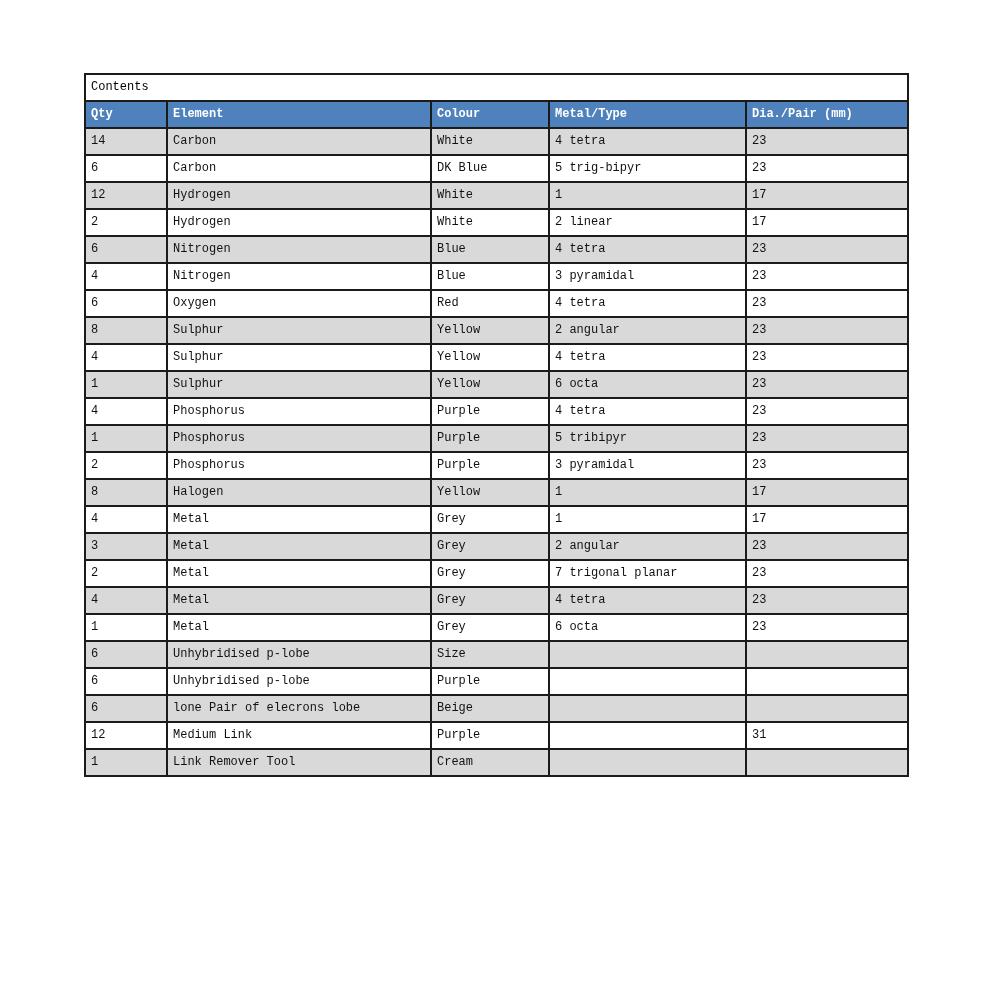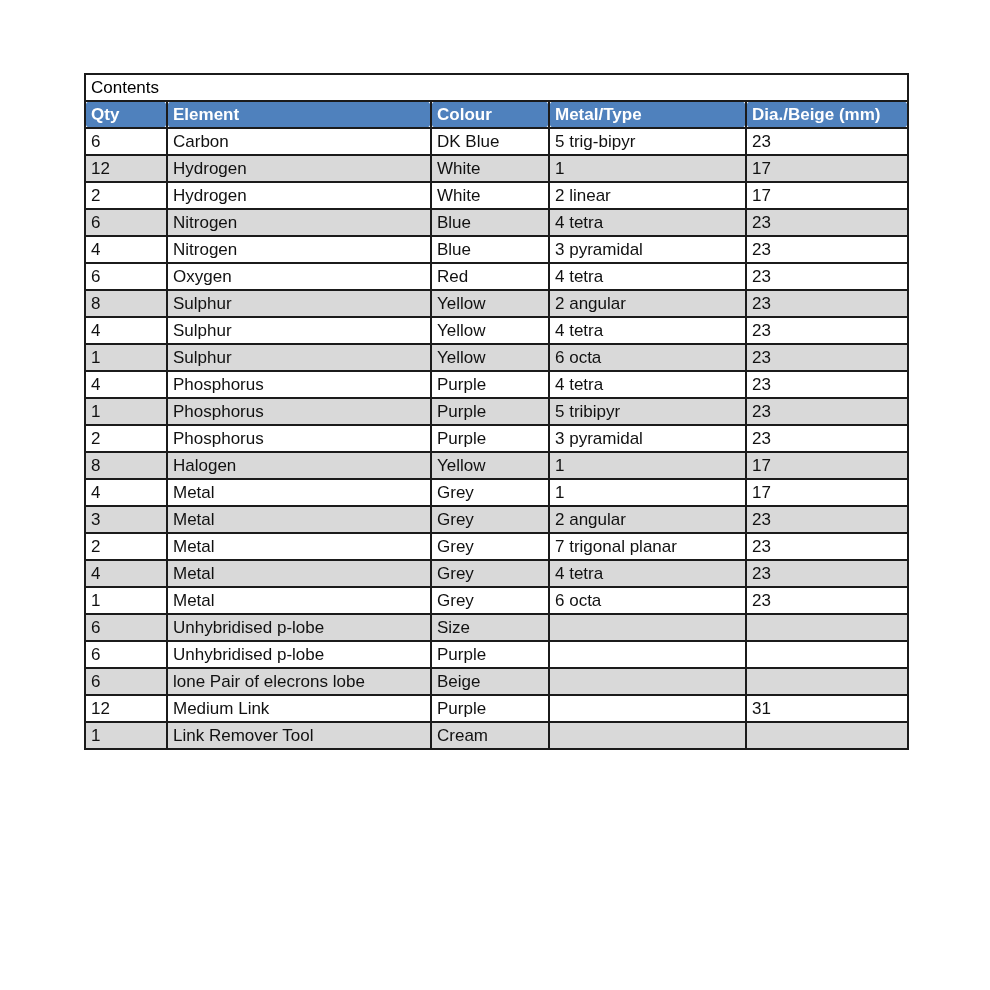--- a/index.html
+++ b/index.html
@@ -15,22 +15,23 @@
     font-family: "Liberation Sans", sans-serif;
     overflow: hidden;
   }
   table.contents {
     position: absolute;
     left: 84px;
     top: 73px;
     width: 823px;
     border-collapse: collapse;
     table-layout: fixed;
-    font-size: 17px;
+    font-size: 12px;
     color: #111111;
+    font-family: Liberation Mono, monospace;
   }
   table.contents th,
   table.contents td {
     border: 2px solid var(--border-color, #1b1b1b);
     height: 25px;
     padding: 0 4px 0 5px;
     overflow: hidden;
     white-space: nowrap;
     font-weight: normal;
     text-align: left;
@@ -40,21 +41,20 @@
   th.title {
     background: #ffffff;
     text-align: center;
     font-weight: normal;
     color: #000000;
   }
   tr.header-row th {
     background: var(--header-bg, #4F81BD);
     color: var(--header-text, #ffffff);
     font-weight: bold;
-    border-radius: 6px;
   }
   tbody tr.odd td  { background: var(--row-alt-bg, #d9d9d9); }
   tbody tr.even td { background: var(--row-bg, #ffffff); }
   td.align-right { text-align: right; padding-right: 7px; }
 </style>
 </head>
 <body>
 
 <div class="canvas">
   <table class="contents">
@@ -67,24 +67,31 @@
     </colgroup>
     <thead>
       <tr>
         <th class="title" colspan="5">Contents</th>
       </tr>
       <tr class="header-row" id="header-row">
           <th>Qty</th>
           <th>Element</th>
           <th>Colour</th>
           <th>Metal/Type</th>
-          <th>Dia./Beige (mm)</th>
+          <th>Dia./Pair (mm)</th>
         </tr>
     </thead>
     <tbody id="table-body">
+        <tr class="odd">
+          <td>14</td>
+          <td>Carbon</td>
+          <td>White</td>
+          <td>4 tetra</td>
+          <td class="align-right">23</td>
+        </tr>
         <tr class="even">
           <td>6</td>
           <td>Carbon</td>
           <td>DK Blue</td>
           <td>5 trig-bipyr</td>
           <td class="align-right">23</td>
         </tr>
         <tr class="odd">
           <td>12</td>
           <td>Hydrogen</td>

